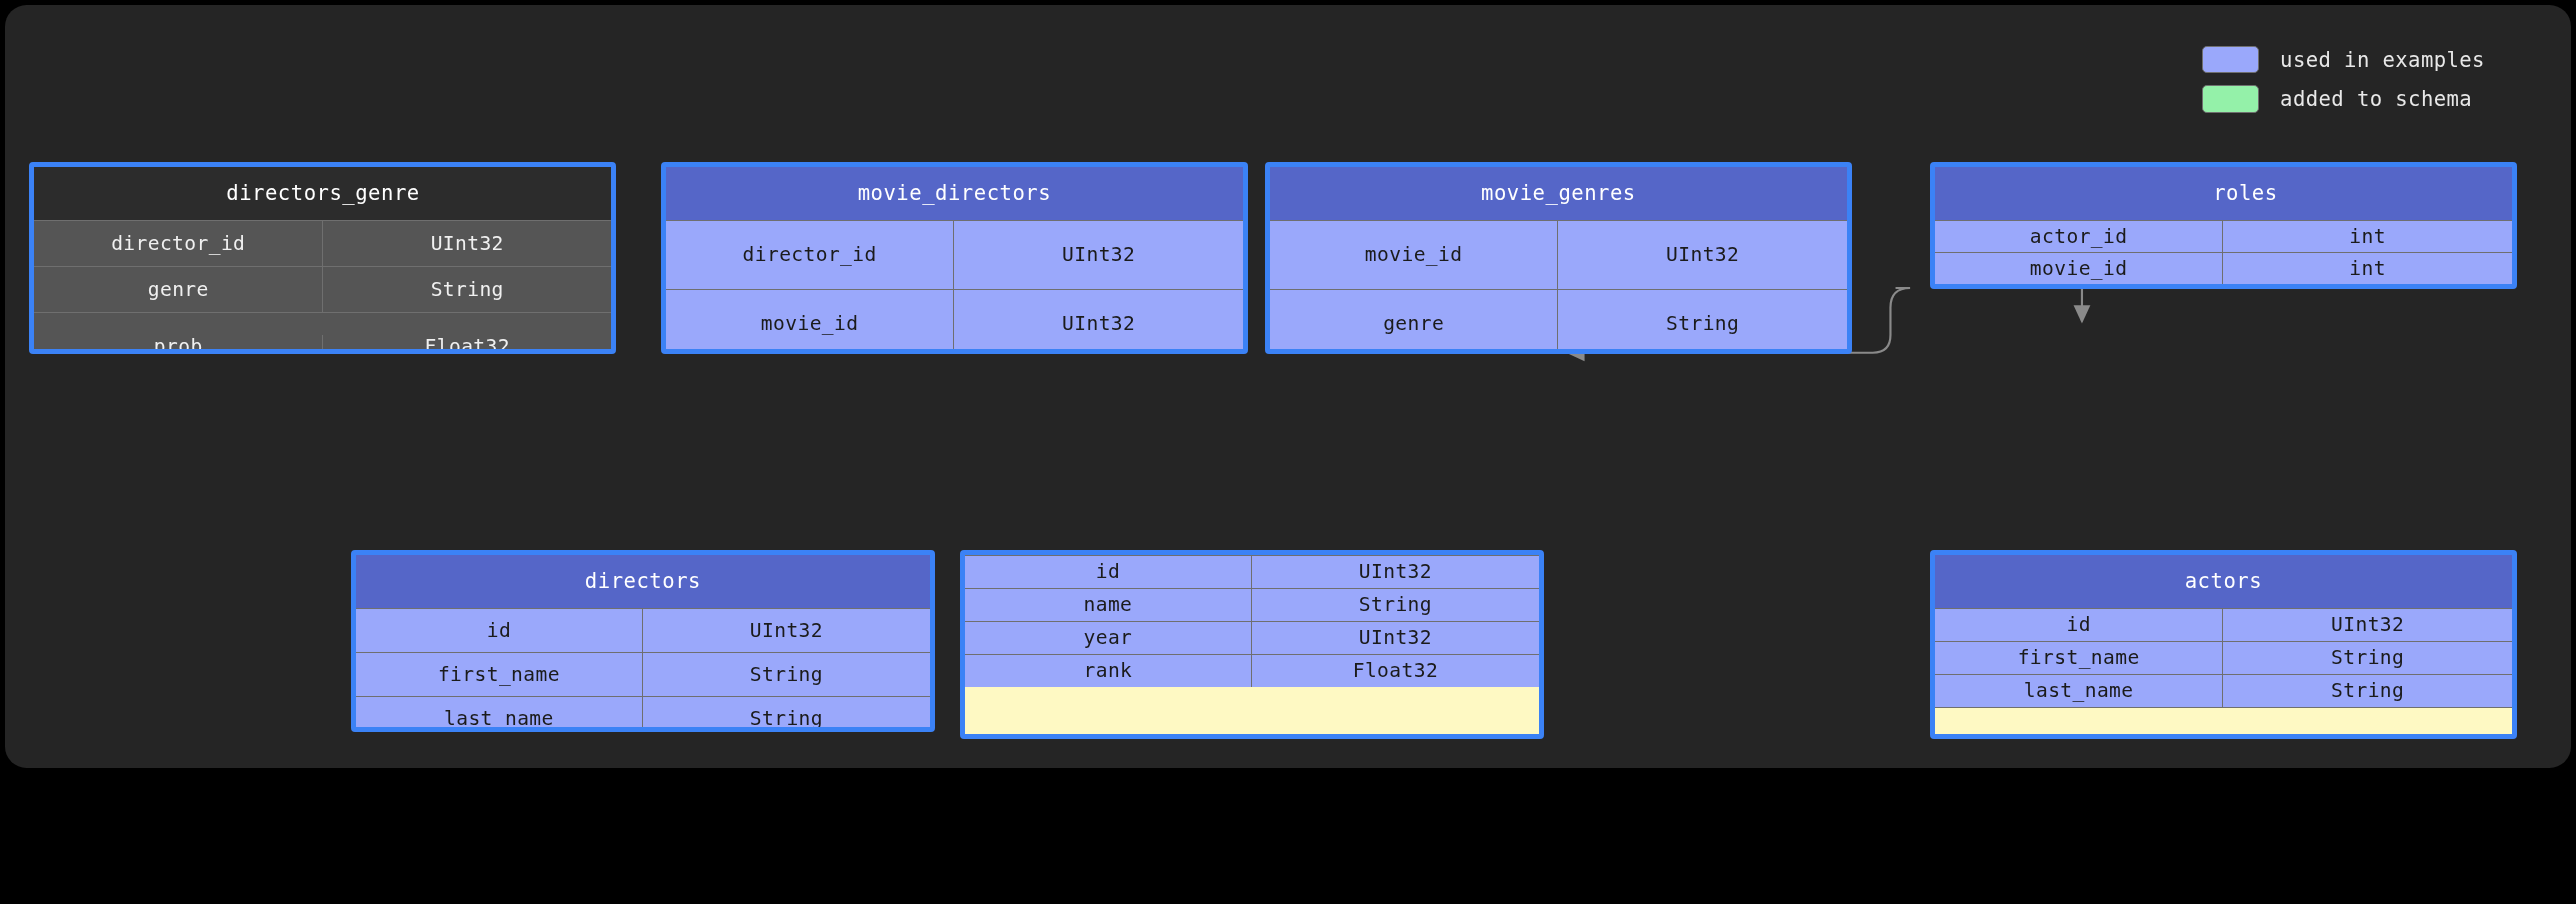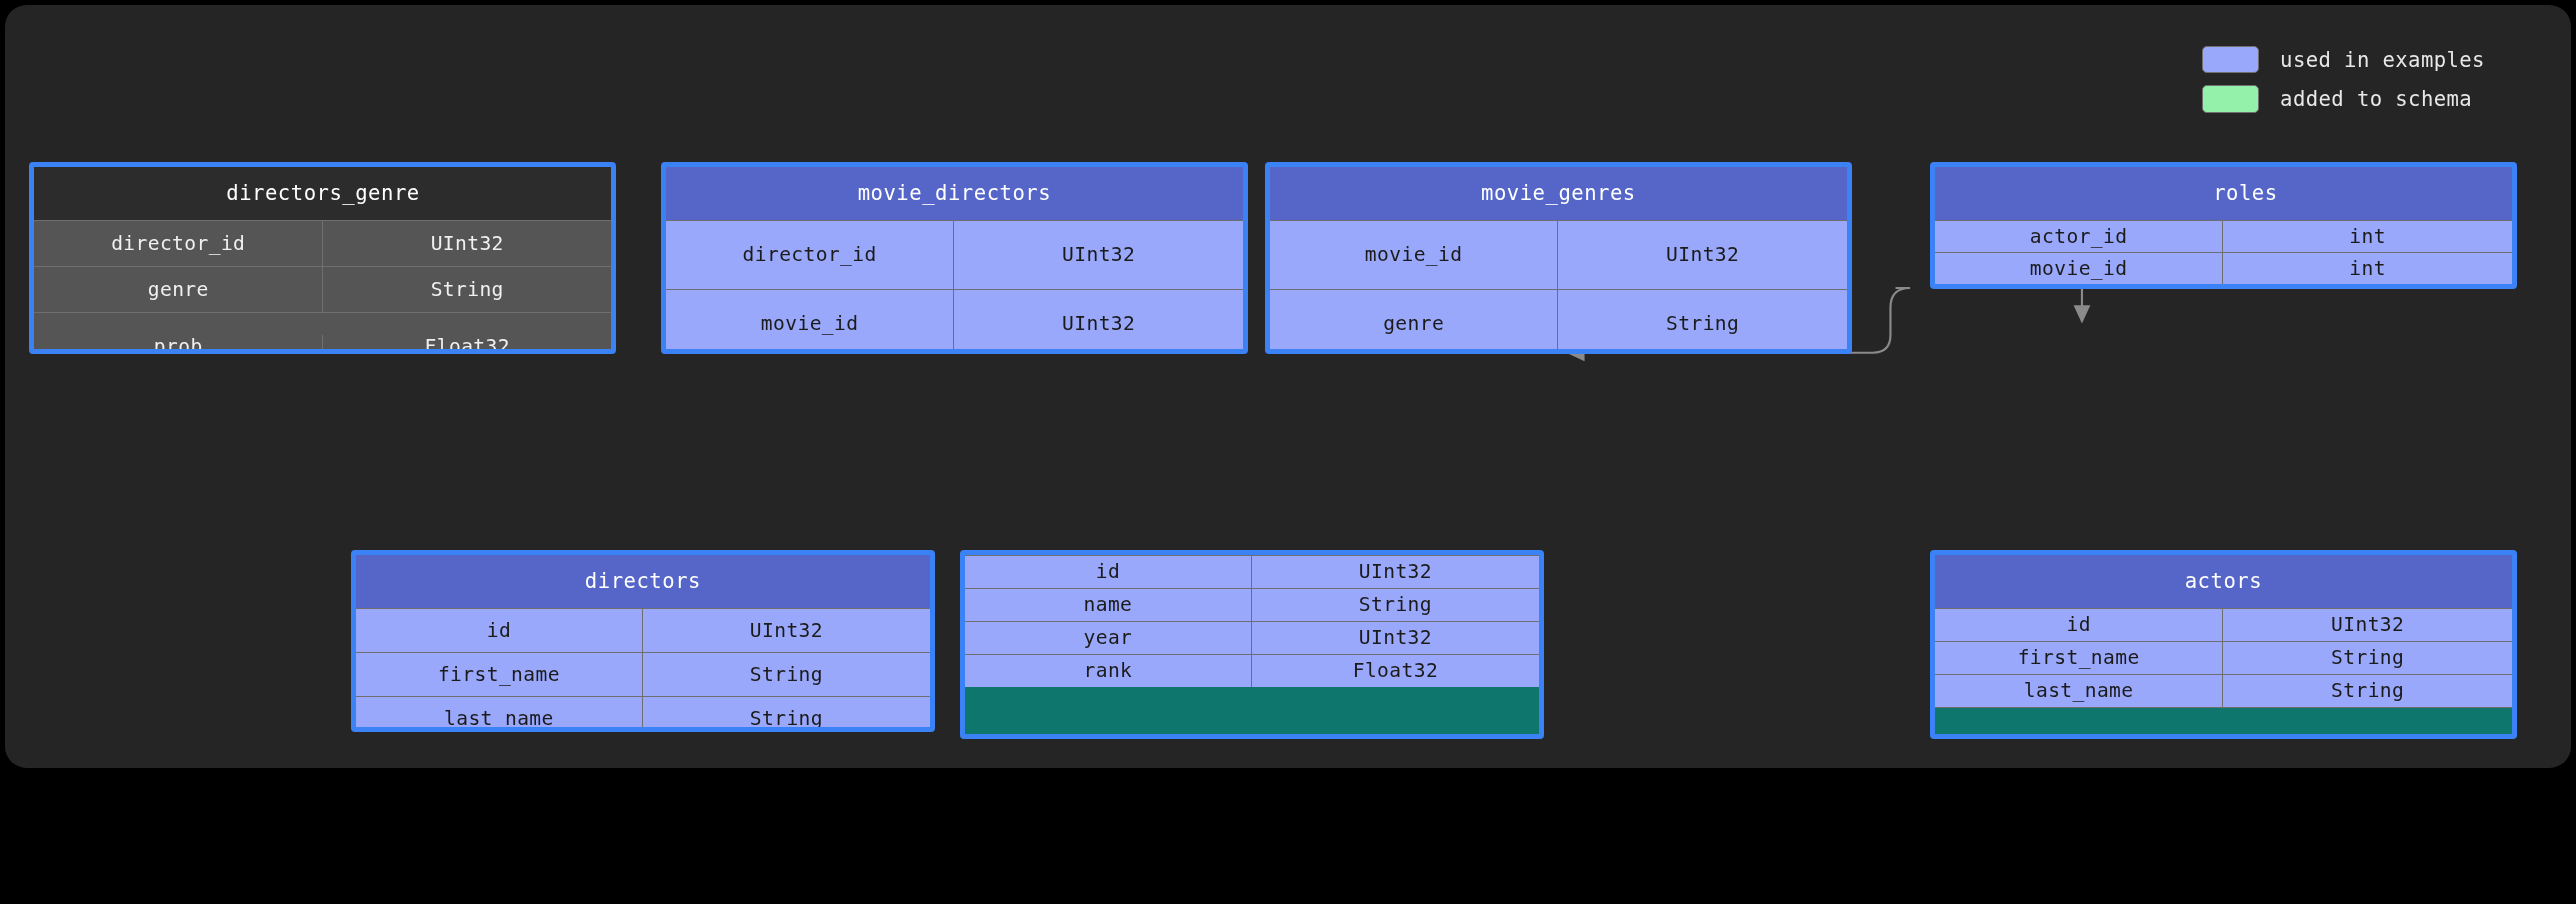--- a/index.html
+++ b/index.html
@@ -89,21 +89,21 @@
     align-items: center;
     justify-content: center;
     font-size: 19.6px;
     letter-spacing: 0.4px;
     box-sizing: border-box;
   }
   .cell.name { flex: 0 0 50%; border-right: 1px solid #6f6f6f; }
   .cell.type { flex: 1 1 auto; }
 
   
-  .table.blue { background: #0f766e; }
+  .table.blue { background: #fef9c3; }
   .table.blue .table-title { background: #5566c8; }
   .table.blue .cell { background: #9aa8fb; color: #1b1b1b; }
 
   
   .table.gray { background: #555555; }
   .table.gray .table-title { background: #2c2c2c; }
   .table.gray .cell { background: #555555; color: #f0f0f0; }
 </style>
 </head>
 <body>

